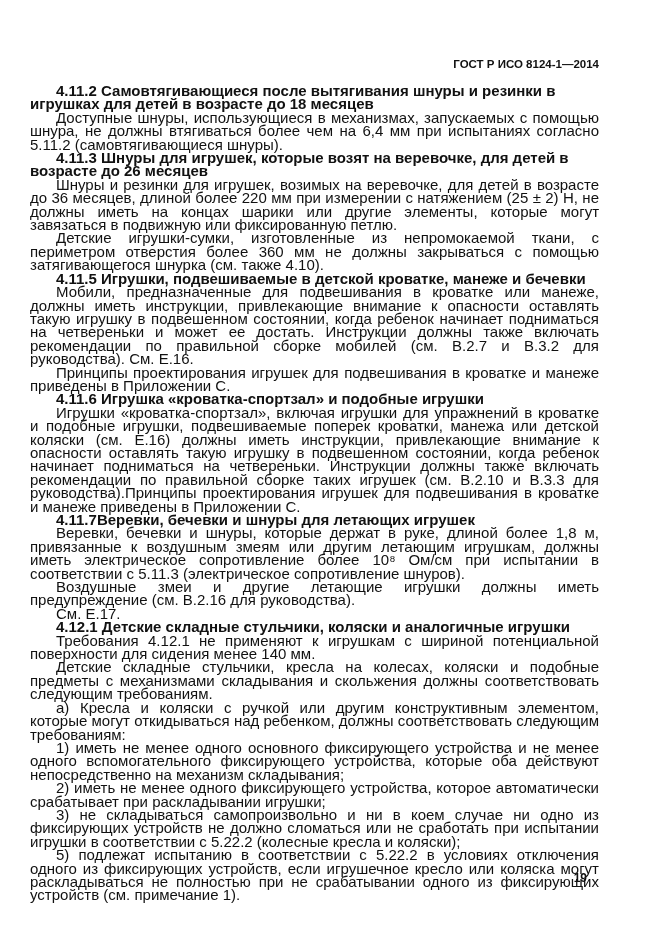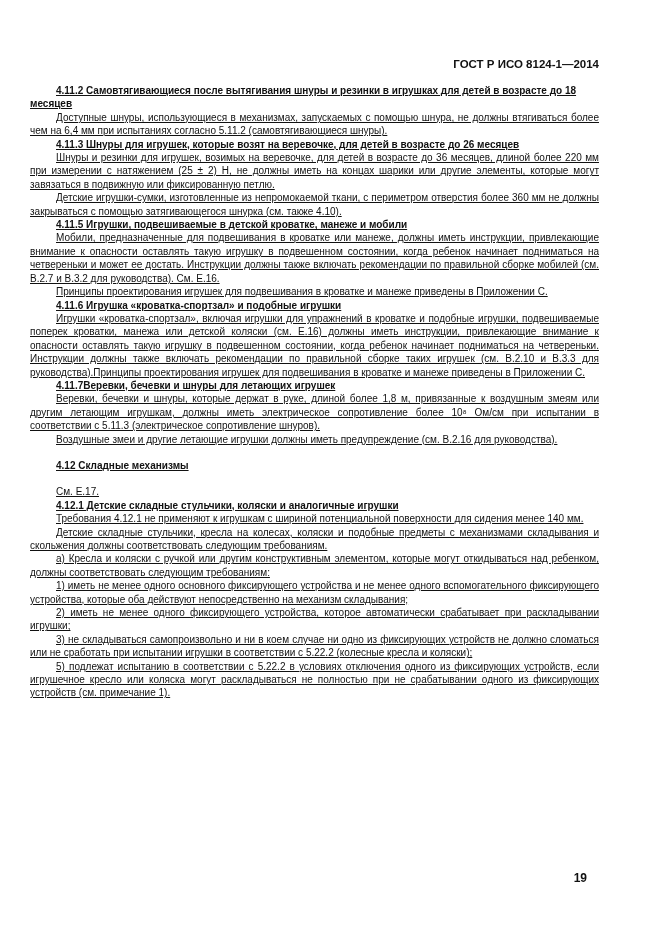--- a/index.html
+++ b/index.html
@@ -19,25 +19,24 @@
   }
   .doc-header {
     text-align: right;
     font-size: 11.5px;
     font-weight: 700;
     margin-bottom: 13px;
     line-height: 13px;
   }
   .content p {
     margin: 0;
-    font-size: 10px;
+    font-size: 15px;
     line-height: 13.4px;
     text-align: justify;
     text-indent: 26px;
-    text-decoration: underline;
   }
   .content p.h3 {
     font-weight: 700;
     text-align: left;
   }
   .content p.h2 {
     font-weight: 700;
     text-align: left;
     margin: 13px 0 13px 0;
   }
@@ -54,29 +53,28 @@
 
 <div class="page">
   <div class="doc-header">ГОСТ Р ИСО 8124-1—2014</div>
 
   <div class="content">
       <p class="h3">4.11.2 Самовтягивающиеся после вытягивания шнуры и резинки в игрушках для детей в возрасте до 18 месяцев</p>
       <p class="body">Доступные шнуры, использующиеся в механизмах, запускаемых с помощью шнура, не должны втягиваться более чем на 6,4 мм при испытаниях согласно 5.11.2 (самовтягивающиеся шнуры).</p>
       <p class="h3">4.11.3 Шнуры для игрушек, которые возят на веревочке, для детей в возрасте до 26 месяцев</p>
       <p class="body">Шнуры и резинки для игрушек, возимых на веревочке, для детей в возрасте до 36 месяцев, длиной более 220 мм при измерении с натяжением (25 ± 2) Н, не должны иметь на концах шарики или другие элементы, которые могут завязаться в подвижную или фиксированную петлю.</p>
       <p class="body">Детские игрушки-сумки, изготовленные из непромокаемой ткани, с периметром отверстия более 360 мм не должны закрываться с помощью затягивающегося шнурка (см. также 4.10).</p>
-      <p class="h3">4.11.5 Игрушки, подвешиваемые в детской кроватке, манеже и мобили</p>
+      <p class="h3">4.11.5 Игрушки, подвешиваемые в детской кроватке, манеже и бечевки</p>
       <p class="body">Мобили, предназначенные для подвешивания в кроватке или манеже, должны иметь инструкции, привлекающие внимание к опасности оставлять такую игрушку в подвешенном состоянии, когда ребенок начинает подниматься на четвереньки и может ее достать. Инструкции должны также включать рекомендации по правильной сборке мобилей (см. В.2.7 и В.3.2 для руководства). См. Е.16.</p>
       <p class="body">Принципы проектирования игрушек для подвешивания в кроватке и манеже приведены в Приложении С.</p>
       <p class="h3">4.11.6 Игрушка «кроватка-спортзал» и подобные игрушки</p>
       <p class="body">Игрушки «кроватка-спортзал», включая игрушки для упражнений в кроватке и подобные игрушки, подвешиваемые поперек кроватки, манежа или детской коляски (см. Е.16) должны иметь инструкции, привлекающие внимание к опасности оставлять такую игрушку в подвешенном состоянии, когда ребенок начинает подниматься на четвереньки. Инструкции должны также включать рекомендации по правильной сборке таких игрушек (см. В.2.10 и В.3.3 для руководства).Принципы проектирования игрушек для подвешивания в кроватке и манеже приведены в Приложении С.</p>
       <p class="h3">4.11.7Веревки, бечевки и шнуры для летающих игрушек</p>
       <p class="body">Веревки, бечевки и шнуры, которые держат в руке, длиной более 1,8 м, привязанные к воздушным змеям или другим летающим игрушкам, должны иметь электрическое сопротивление более 10⁸ Ом/см при испытании в соответствии с 5.11.3 (электрическое сопротивление шнуров).</p>
       <p class="body">Воздушные змеи и другие летающие игрушки должны иметь предупреждение (см. В.2.16 для руководства).</p>
-      <p class="h2">4.12 Складные механизмы</p>
       <p class="body">См. Е.17.</p>
       <p class="h3">4.12.1 Детские складные стульчики, коляски и аналогичные игрушки</p>
       <p class="body">Требования 4.12.1 не применяют к игрушкам с шириной потенциальной поверхности для сидения менее 140 мм.</p>
       <p class="body">Детские складные стульчики, кресла на колесах, коляски и подобные предметы с механизмами складывания и скольжения должны соответствовать следующим требованиям.</p>
       <p class="body">а) Кресла и коляски с ручкой или другим конструктивным элементом, которые могут откидываться над ребенком, должны соответствовать следующим требованиям:</p>
       <p class="body">1) иметь не менее одного основного фиксирующего устройства и не менее одного вспомогательного фиксирующего устройства, которые оба действуют непосредственно на механизм складывания;</p>
       <p class="body">2) иметь не менее одного фиксирующего устройства, которое автоматически срабатывает при раскладывании игрушки;</p>
       <p class="body">3) не складываться самопроизвольно и ни в коем случае ни одно из фиксирующих устройств не должно сломаться или не сработать при испытании игрушки в соответствии с 5.22.2 (колесные кресла и коляски);</p>
       <p class="body">5) подлежат испытанию в соответствии с 5.22.2 в условиях отключения одного из фиксирующих устройств, если игрушечное кресло или коляска могут раскладываться не полностью при не срабатывании одного из фиксирующих устройств (см. примечание 1).</p>
     </div>

